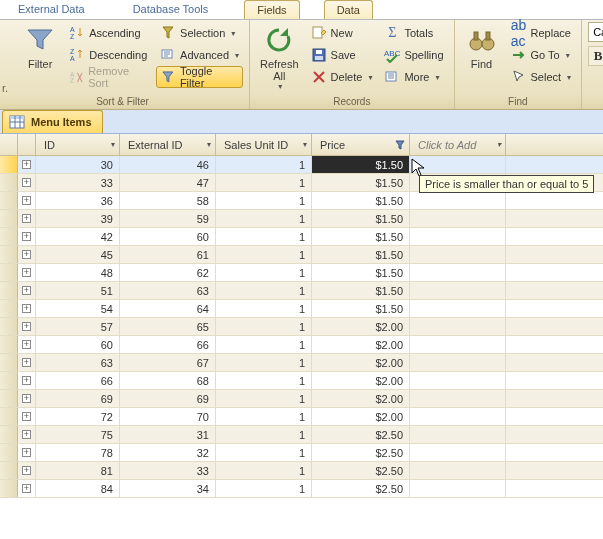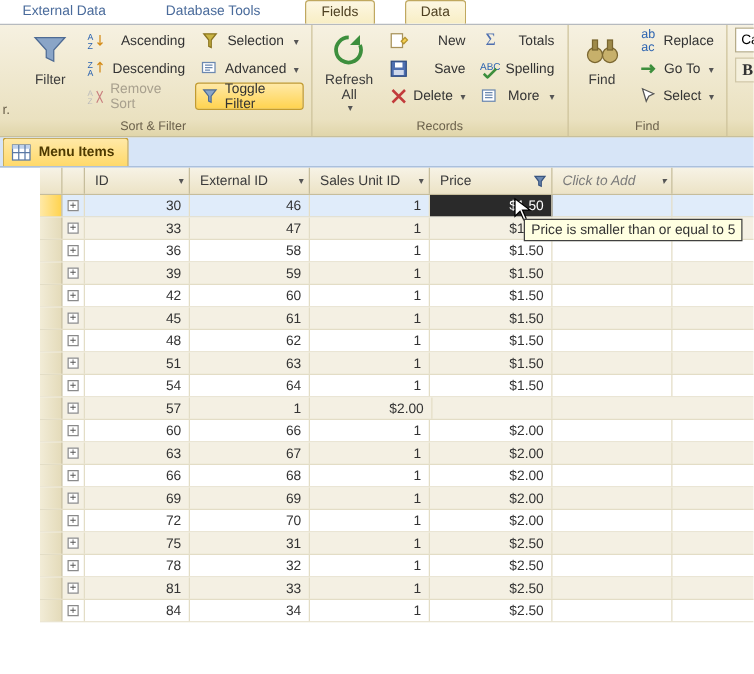--- a/index.html
+++ b/index.html
@@ -12,36 +12,36 @@
   
   
   .ribbon { display: flex; height: 90px; background: linear-gradient(#f6f1e1, #eae1c0 85%, #e0d5a9); border-bottom: 1px solid #b8ad82; }
   .group { border-right: 1px solid #cdc29a; padding: 2px 6px 0 6px; display: flex; flex-direction: column; justify-content: space-between; height: 100%; }
   .group-body { display: flex; gap: 4px; flex: 1; }
   .group-label { text-align: center; font-size: 10px; color: #6b614c; padding-bottom: 2px; }
   .bigbtn { display: flex; flex-direction: column; align-items: center; justify-content: flex-start; padding: 2px 4px; border-radius: 3px; min-width: 42px; }
   .bigicon { width: 32px; height: 32px; margin-bottom: 2px; }
   .biglabel { font-size: 11px; color: #3b3b3b; text-align: center; line-height: 1.1; }
   .col { display: flex; flex-direction: column; gap: 0; }
-  .smallbtn { display: flex; align-items: center; gap: 4px; padding: 2px 4px; border-radius: 3px; height: 22px; justify-content: space-between; }
+  .smallbtn { display: flex; align-items: center; gap: 4px; padding: 2px 4px; border-radius: 3px; height: 22px; }
   .smallbtn.toggled { background: linear-gradient(#ffe9a7,#ffd34f); border: 1px solid #c29b30; padding: 1px 3px; }
   .smallbtn.disabled { color: #a8a08e; }
   .sicon { width: 16px; height: 16px; display: inline-flex; align-items: center; justify-content: center; }
   .dd { font-size: 8px; color: #555; margin-left: 2px; }
   .fontbox { width: 40px; height: 20px; border: 1px solid #b6ac89; background: #fff; padding: 2px 4px; font-size: 11px; }
   .fmtrow { display: flex; gap: 0; margin-top: 4px; }
   .fmtbtn { width: 20px; height: 20px; border: 1px solid #cfc6a6; background: #f5f0dd; display: flex; align-items: center; justify-content: center; font-family: "Times New Roman", serif; font-size: 13px; }
   .fmtbtn.b { font-weight: bold; }
   
   
   .sheet-tab { height: 24px; background: #d7e5f7; border-bottom: 1px solid #9db4d4; display: flex; align-items: flex-end; padding-left: 2px; }
   .sheet-tab-inner { display: flex; align-items: center; background: linear-gradient(#ffe9a7,#ffd96a); border: 1px solid #c29b30; border-bottom: none; border-radius: 3px 3px 0 0; padding: 3px 10px 3px 6px; gap: 6px; font-weight: bold; color: #4e3a00; }
   
   
-  .grid { overflow: hidden; margin-left: 32px; }
+  .grid { overflow: hidden; }
   .hdr-row { display: flex; height: 22px; background: linear-gradient(#f7f3e6,#ece3c6); border-bottom: 1px solid #c6bd9b; }
   .rowhead-h { width: 18px; border-right: 1px solid #c6bd9b; }
   .exp-h { width: 18px; border-right: 1px solid #c6bd9b; }
   .colh { border-right: 1px solid #c6bd9b; display: flex; align-items: center; justify-content: space-between; padding: 0 4px 0 8px; color: #3a3a3a; position: relative; }
   .colh.add { color: #7a7a7a; font-style: italic; }
   .c-id { width: 84px; }
   .c-pid { width: 96px; }
   .c-su { width: 96px; }
   .c-price { width: 98px; }
   .c-add { width: 96px; }
@@ -226,21 +226,21 @@
         <span class="bigicon"><svg viewBox="0 0 32 32">
               <circle cx="10" cy="20" r="6" fill="#c7b06b" stroke="#7a6630"></circle>
               <circle cx="22" cy="20" r="6" fill="#c7b06b" stroke="#7a6630"></circle>
               <rect x="8" y="8" width="4" height="8" fill="#9e8a4a" stroke="#7a6630"></rect>
               <rect x="20" y="8" width="4" height="8" fill="#9e8a4a" stroke="#7a6630"></rect>
             </svg></span>
         <span class="biglabel">Find</span>
       </div>
       <div class="col">
         <div class="smallbtn">
-            <span class="sicon" style="color:#2a62b0;font-size:10px;">ab<br>ac</span>
+            <span class="sicon" style="color:#2a62b0;font-size:14px;">ab<br>ac</span>
             <span>Replace</span>
           </div>
         <div class="smallbtn">
             <span class="sicon">
               <svg viewBox="0 0 16 16">
                 <path d="M2 8h10m-3-3l3 3-3 3" stroke="#3d8f3d" fill="none" stroke-width="2"></path>
               </svg>
             </span>
             <span>Go To</span>
             <span class="dd">▾</span>
@@ -416,20 +416,21 @@
         <div class="cell c-su">1</div>
         <div class="cell c-price">$1.50</div>
         <div class="cell c-add"></div>
       </div>
       <div class="row alt">
         <div class="rowhead"></div>
         <div class="exp">
           <div class="expbox">+</div>
         </div>
         <div class="cell c-id">57</div>
+        <div class="cell c-pid">65</div>
         <div class="cell c-su">1</div>
         <div class="cell c-price">$2.00</div>
         <div class="cell c-add"></div>
       </div>
       <div class="row">
         <div class="rowhead"></div>
         <div class="exp">
           <div class="expbox">+</div>
         </div>
         <div class="cell c-id">60</div>

